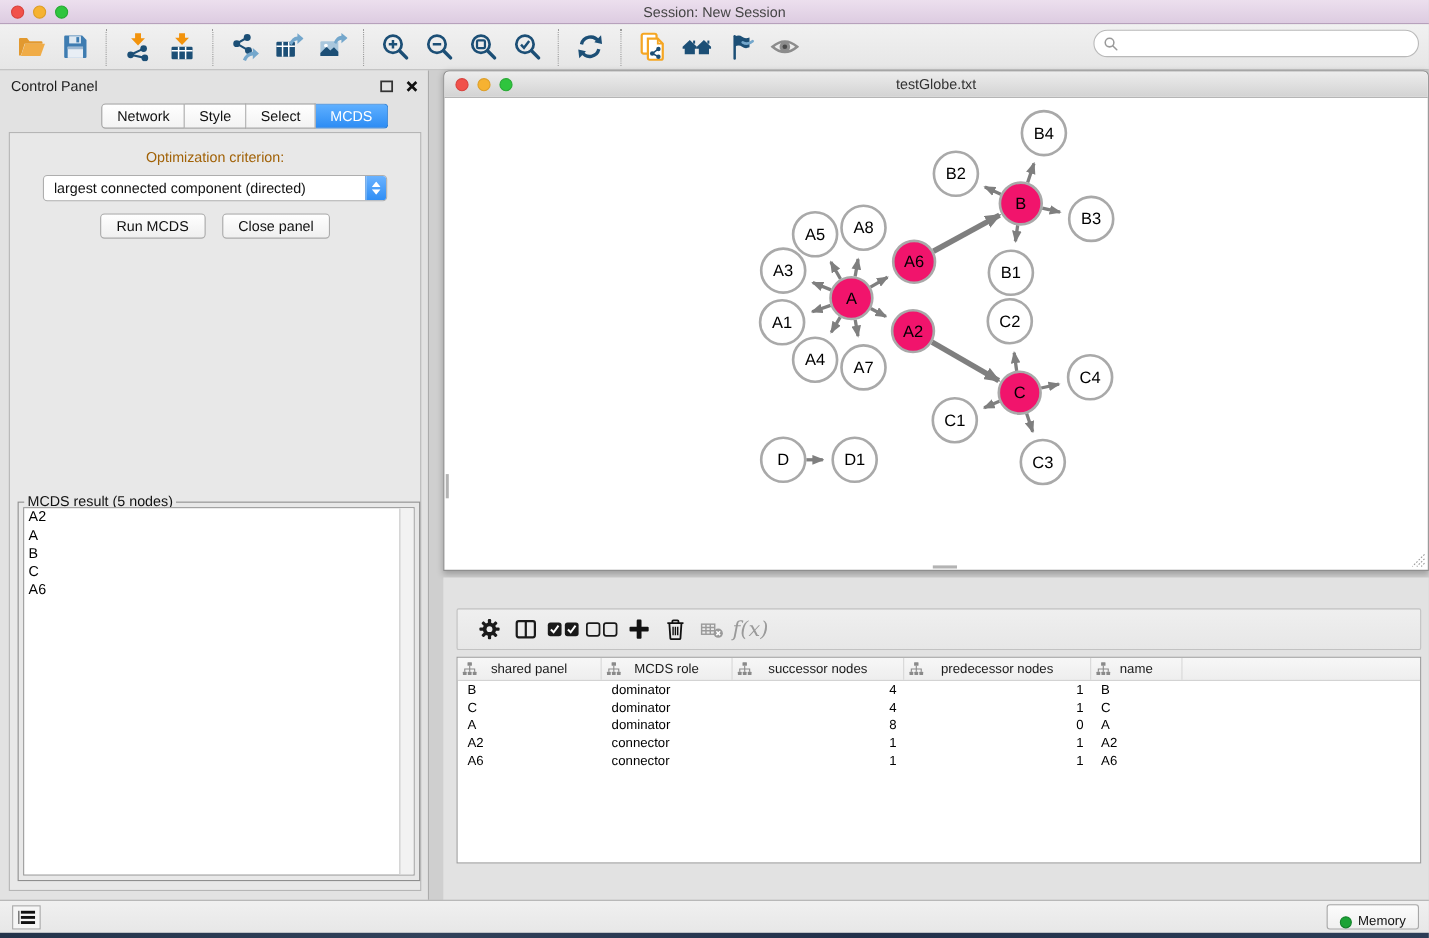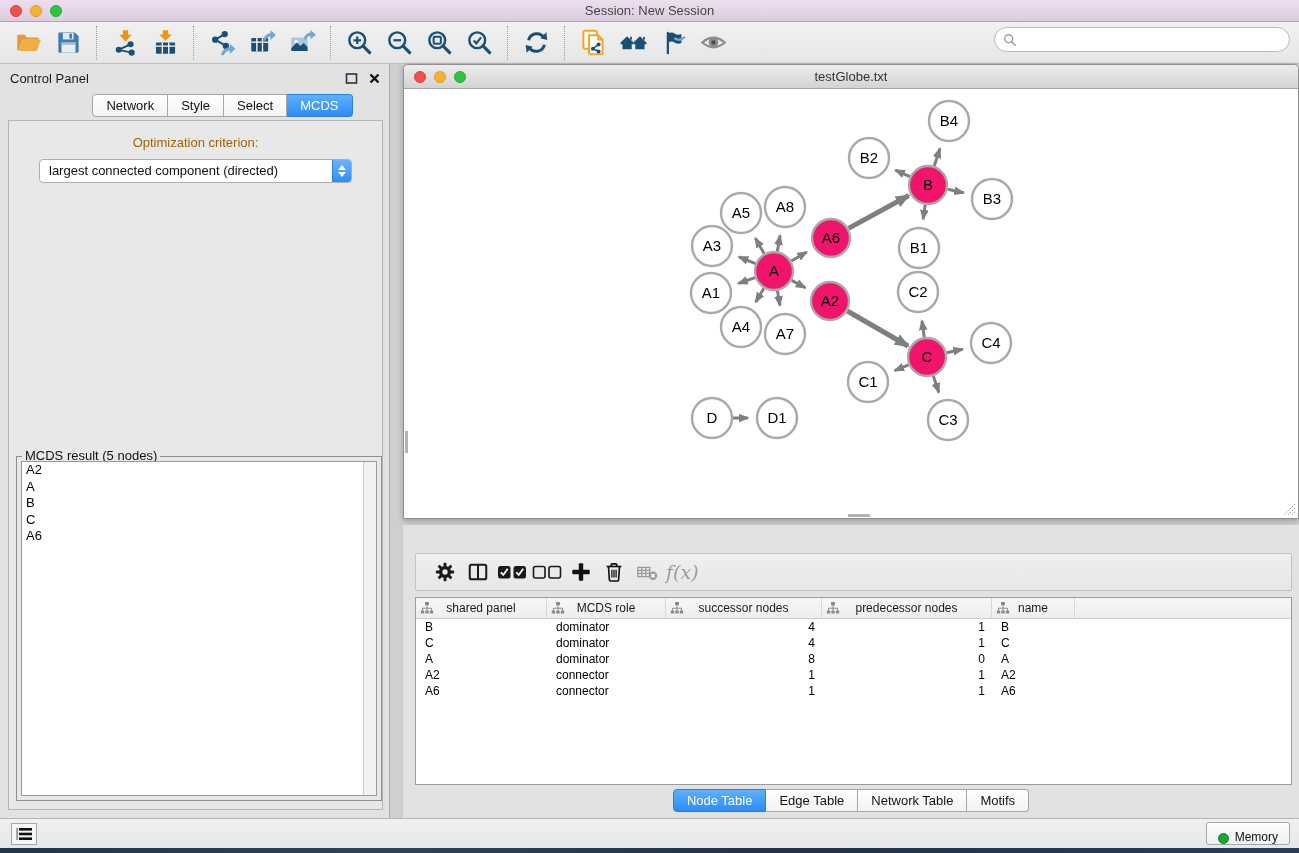--- a/index.html
+++ b/index.html
@@ -291,20 +291,24 @@
       <div class="mac-select">
         <span>largest connected component (directed)</span>
         <span class="stepper">
           <svg width="8" height="5" viewBox="0 0 8 5">
               <path d="M4 0 L8 5 L0 5 Z" fill="#fff"></path>
             </svg>
           <svg width="8" height="5" viewBox="0 0 8 5">
               <path d="M4 5 L0 0 L8 0 Z" fill="#fff"></path>
             </svg>
         </span>
+      </div>
+      <div class="btn-row">
+        <button class="btn">Run MCDS</button>
+        <button class="btn">Close panel</button>
       </div>
       <div class="result-fieldset">
         <span class="result-legend">MCDS result (5 nodes)</span>
         <div class="result-list">
           <div>
               <div class="result-item">A2</div>
               <div class="result-item">A</div>
               <div class="result-item">B</div>
               <div class="result-item">C</div>
               <div class="result-item">A6</div>
@@ -602,26 +606,20 @@
           </div>
           <div class="dt-row">
             <div class="dt-cell" style="width: 131px; text-align: left; padding: 0px 0px 0px 9px;">A6</div>
             <div class="dt-cell" style="width: 119px; text-align: left; padding: 0px 0px 0px 9px;">connector</div>
             <div class="dt-cell" style="width: 156px; text-align: right; padding: 0px 7px 0px 0px;">1</div>
             <div class="dt-cell" style="width: 170px; text-align: right; padding: 0px 7px 0px 0px;">1</div>
             <div class="dt-cell" style="width: 83px; text-align: left; padding: 0px 0px 0px 9px;">A6</div>
           </div>
         </div>
     </div>
-    <div class="seg tp-tabs">
-        <div class="tab active">Node Table</div>
-        <div class="tab">Edge Table</div>
-        <div class="tab">Network Table</div>
-        <div class="tab">Motifs</div>
-      </div>
   </div>
 </div>
 
 <div class="statusbar">
   <div class="list-btn">
     <svg width="16" height="14" viewBox="0 0 16 14">
       <rect x="3" y="1" width="13" height="2.6" fill="#111"></rect>
         <rect x="3" y="5.7" width="13" height="2.6" fill="#111"></rect>
         <rect x="3" y="10.4" width="13" height="2.6" fill="#111"></rect>
       <rect x="0.5" y="1" width="1.2" height="12" fill="#666"></rect>

